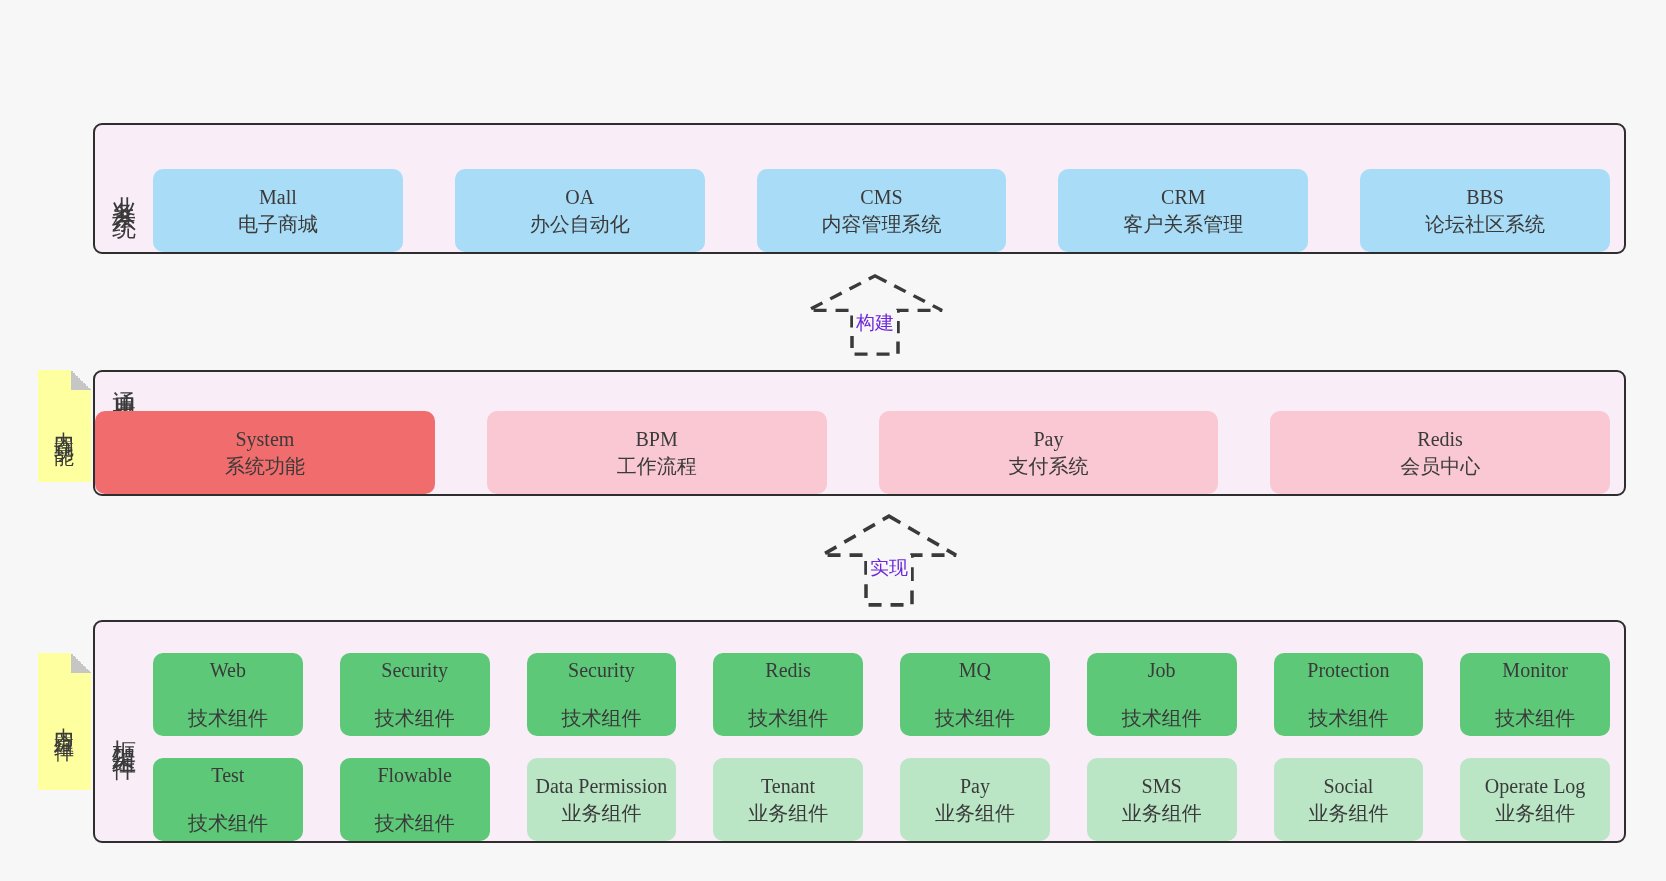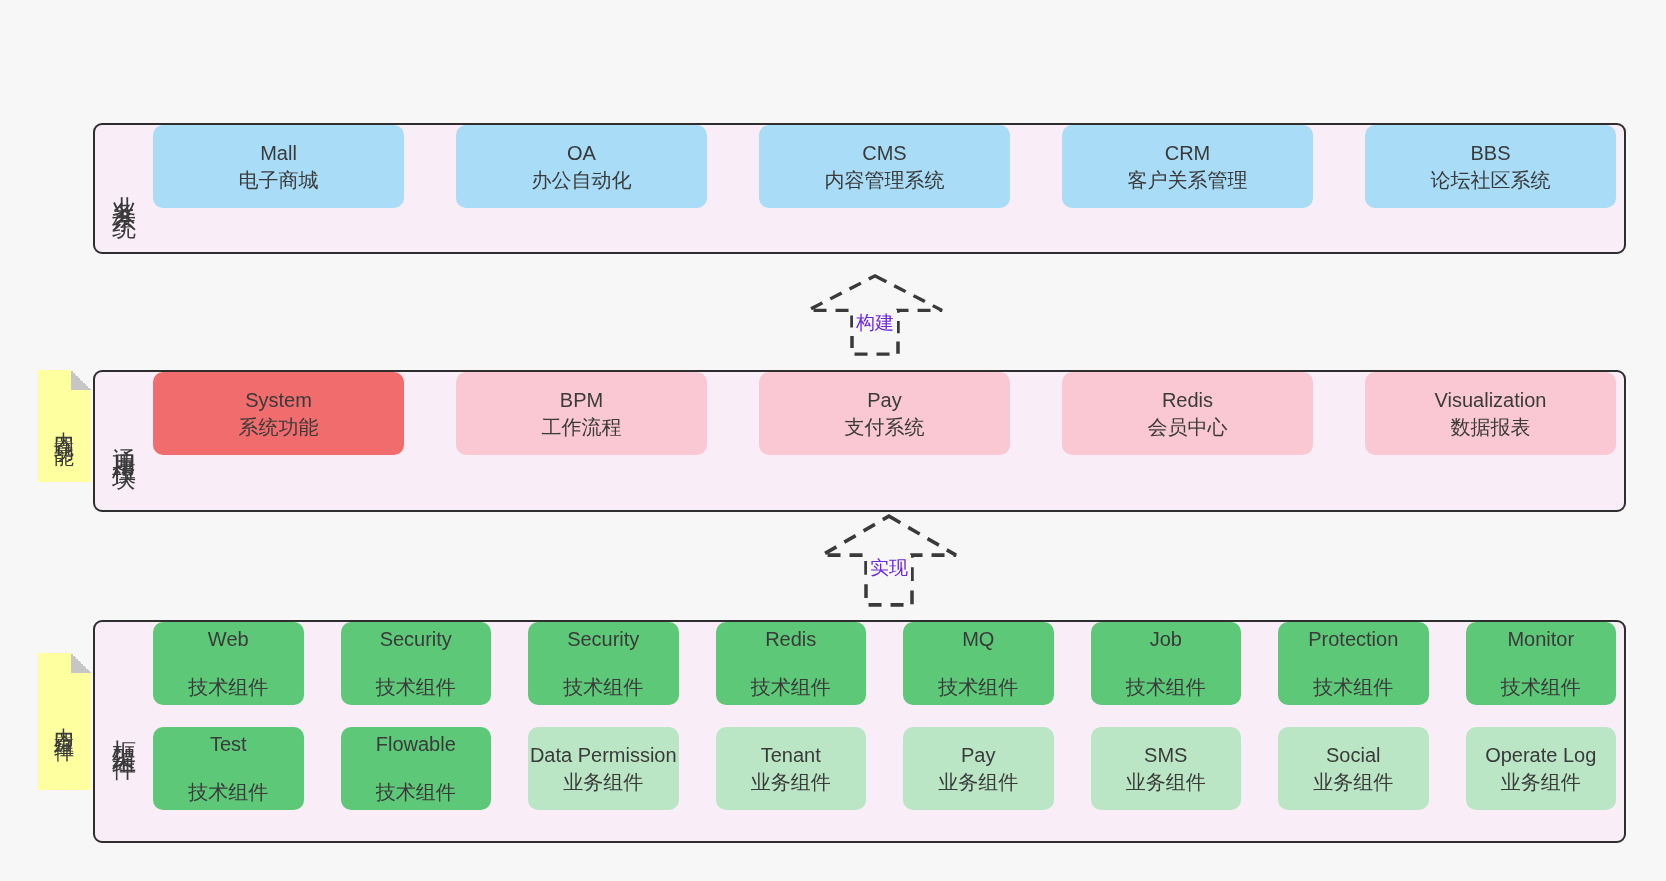--- a/index.html
+++ b/index.html
@@ -14,30 +14,30 @@
     position:relative; background:var(--page_bg); overflow:hidden;
     font-family:"Liberation Sans","DejaVu Sans",sans-serif; color:var(--text);
   }
   .section{
     position:absolute; left:93px; width:1533px;
     background:var(--section_bg);
     border:2px solid var(--section_border); border-radius:9px;
     display:flex; align-items:stretch;
   }
   #sec-business{top:123px;height:131px;}
-  #sec-modules{top:370px;height:142px;}
+  #sec-modules{top:370px;height:126px;flex-direction:column;}
   #sec-components{top:620px;height:223px;}
   .section-label{width:58px;display:flex;align-items:center;justify-content:center;}
   .vtext{
     writing-mode:vertical-rl; text-orientation:upright;
     font-size:24px; letter-spacing:6px; color:var(--text); line-height:1;
   }
   .section-body{
-    flex:1; display:flex; flex-direction:column; justify-content:flex-start;
-    gap:22px; padding-right:8px;
+    flex:1; display:flex; flex-direction:column; justify-content:flex-end;
+    gap:22px; padding-right:14px;font-family:Liberation Serif, serif;
   }
   .row{display:flex; gap:52px;}
   .row.cols8{gap:37px;}
   .box{
     flex:1; height:83px; border-radius:10px;
     display:flex; flex-direction:column; align-items:center; justify-content:center;
     text-align:center; font-size:20px; line-height:27px; color:var(--text);
   }
   .c-blue{background:var(--box_blue);}
   .c-red{background:var(--box_red);}
@@ -124,24 +124,20 @@
         <div>工作流程</div>
       </div>
       <div class="box c-pink">
         <div>Pay</div>
         <div>支付系统</div>
       </div>
       <div class="box c-pink">
         <div>Redis</div>
         <div>会员中心</div>
       </div>
-      <div class="box c-pink">
-        <div>Visualization</div>
-        <div>数据报表</div>
-      </div>
     </div>
   </div>
 </div>
 
 <div class="arrow" id="arrow-impl">
   <svg viewBox="0 0 138 88" preserveAspectRatio="none">
     <path d="M69 2 L136 39 L92 39 L92 86 L46 86 L46 39 L2 39 Z" fill="none" stroke="#3a3a3a" stroke-width="3.5" stroke-dasharray="13 9"></path>
   </svg>
   <span class="arrow-label">实现</span>
 </div>

